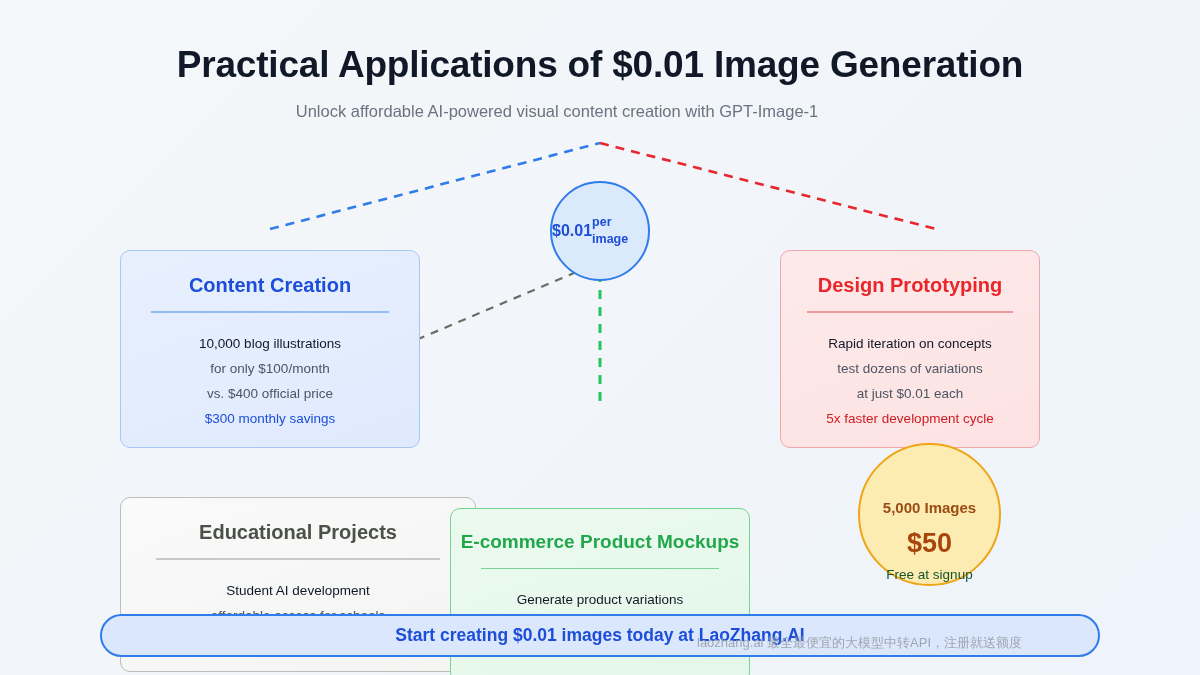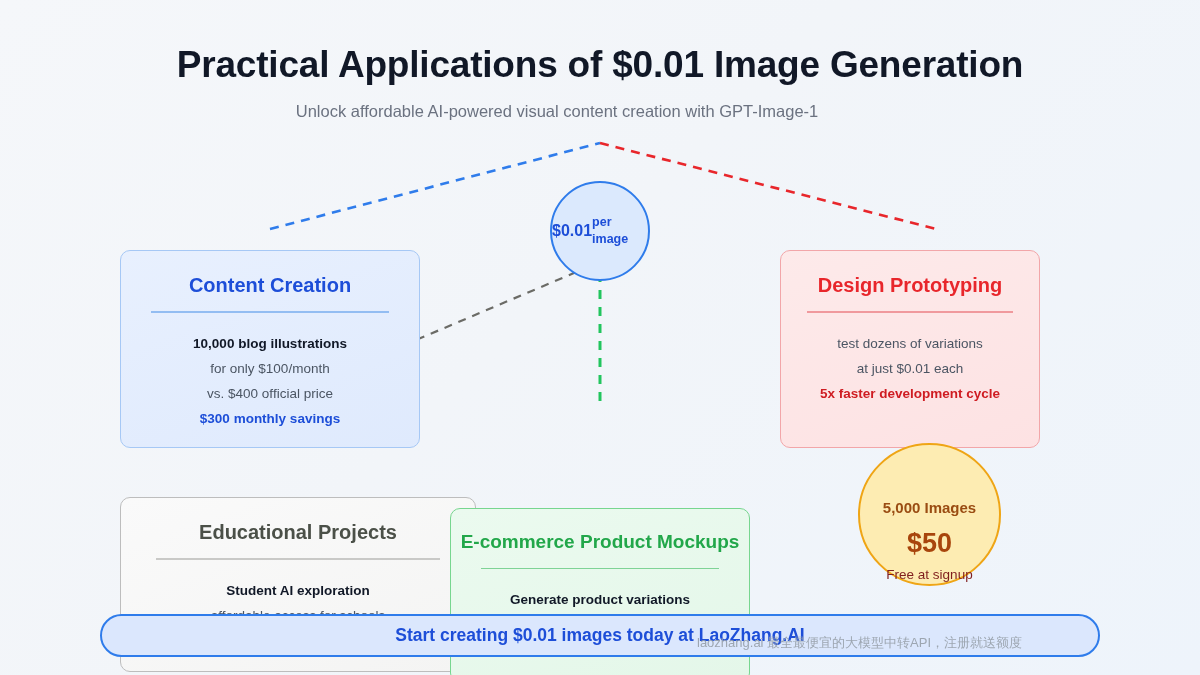--- a/index.html
+++ b/index.html
@@ -103,25 +103,25 @@
   .card-lines {
     margin-top: 18px;
     text-align: center;
   }
   .card-lines .ln {
     font-size: 13.5px;
     color: #4b5563;
     line-height: 25px;
   }
   .card-lines .ln.strong {
-    font-weight: bold;
+    font-weight: normal;
     color: #111827;
   }
   .card-lines .ln.highlight {
-    font-weight: bold;
+    font-weight: normal;
   }
 
   
   #card-content-creation {
     left: 120px; top: 250px; width: 300px; height: 198px;
     background: linear-gradient(160deg, #e8f0fe 0%, #dfeafd 100%);
     border-color: #a6c8f5;
   }
   #card-content-creation .card-title { color: #1d4ed8; }
   #card-content-creation .card-divider { background: #93bdf2; }
@@ -179,21 +179,21 @@
   }
   #signup-badge .badge-amount {
     font-size: 27px;
     font-weight: bold;
     color: #a8450c;
     line-height: 1.2;
     margin-top: 9px;
   }
   #signup-badge .badge-note {
     font-size: 13.5px;
-    color: #7f1d1d;
+    color: #14532d;
     line-height: 1.3;
     margin-top: 7px;
   }
 
   
   #cta-banner {
     position: absolute;
     left: 100px;
     top: 614px;
     width: 1000px;
@@ -246,31 +246,32 @@
       <div class="ln">for only $100/month</div>
       <div class="ln">vs. $400 official price</div>
       <div class="ln highlight">$300 monthly savings</div>
     </div>
   </div>
 
   <div id="card-design-prototyping" class="card">
     <div class="card-title">Design Prototyping</div>
     <div class="card-divider"></div>
     <div class="card-lines">
+      <div class="ln strong">Rapid iteration on concepts</div>
       <div class="ln">test dozens of variations</div>
       <div class="ln">at just $0.01 each</div>
       <div class="ln highlight">5x faster development cycle</div>
     </div>
   </div>
 
   <div id="card-educational" class="card">
     <div class="card-title">Educational Projects</div>
     <div class="card-divider"></div>
     <div class="card-lines">
-      <div class="ln strong">Student AI exploration</div>
+      <div class="ln strong">Student AI development</div>
       <div class="ln">affordable access for schools</div>
     </div>
   </div>
 
   <div id="card-ecommerce" class="card">
     <div class="card-title">E-commerce Product Mockups</div>
     <div class="card-divider"></div>
     <div class="card-lines">
       <div class="ln strong">Generate product variations</div>
       <div class="ln">thousands of style previews</div>

